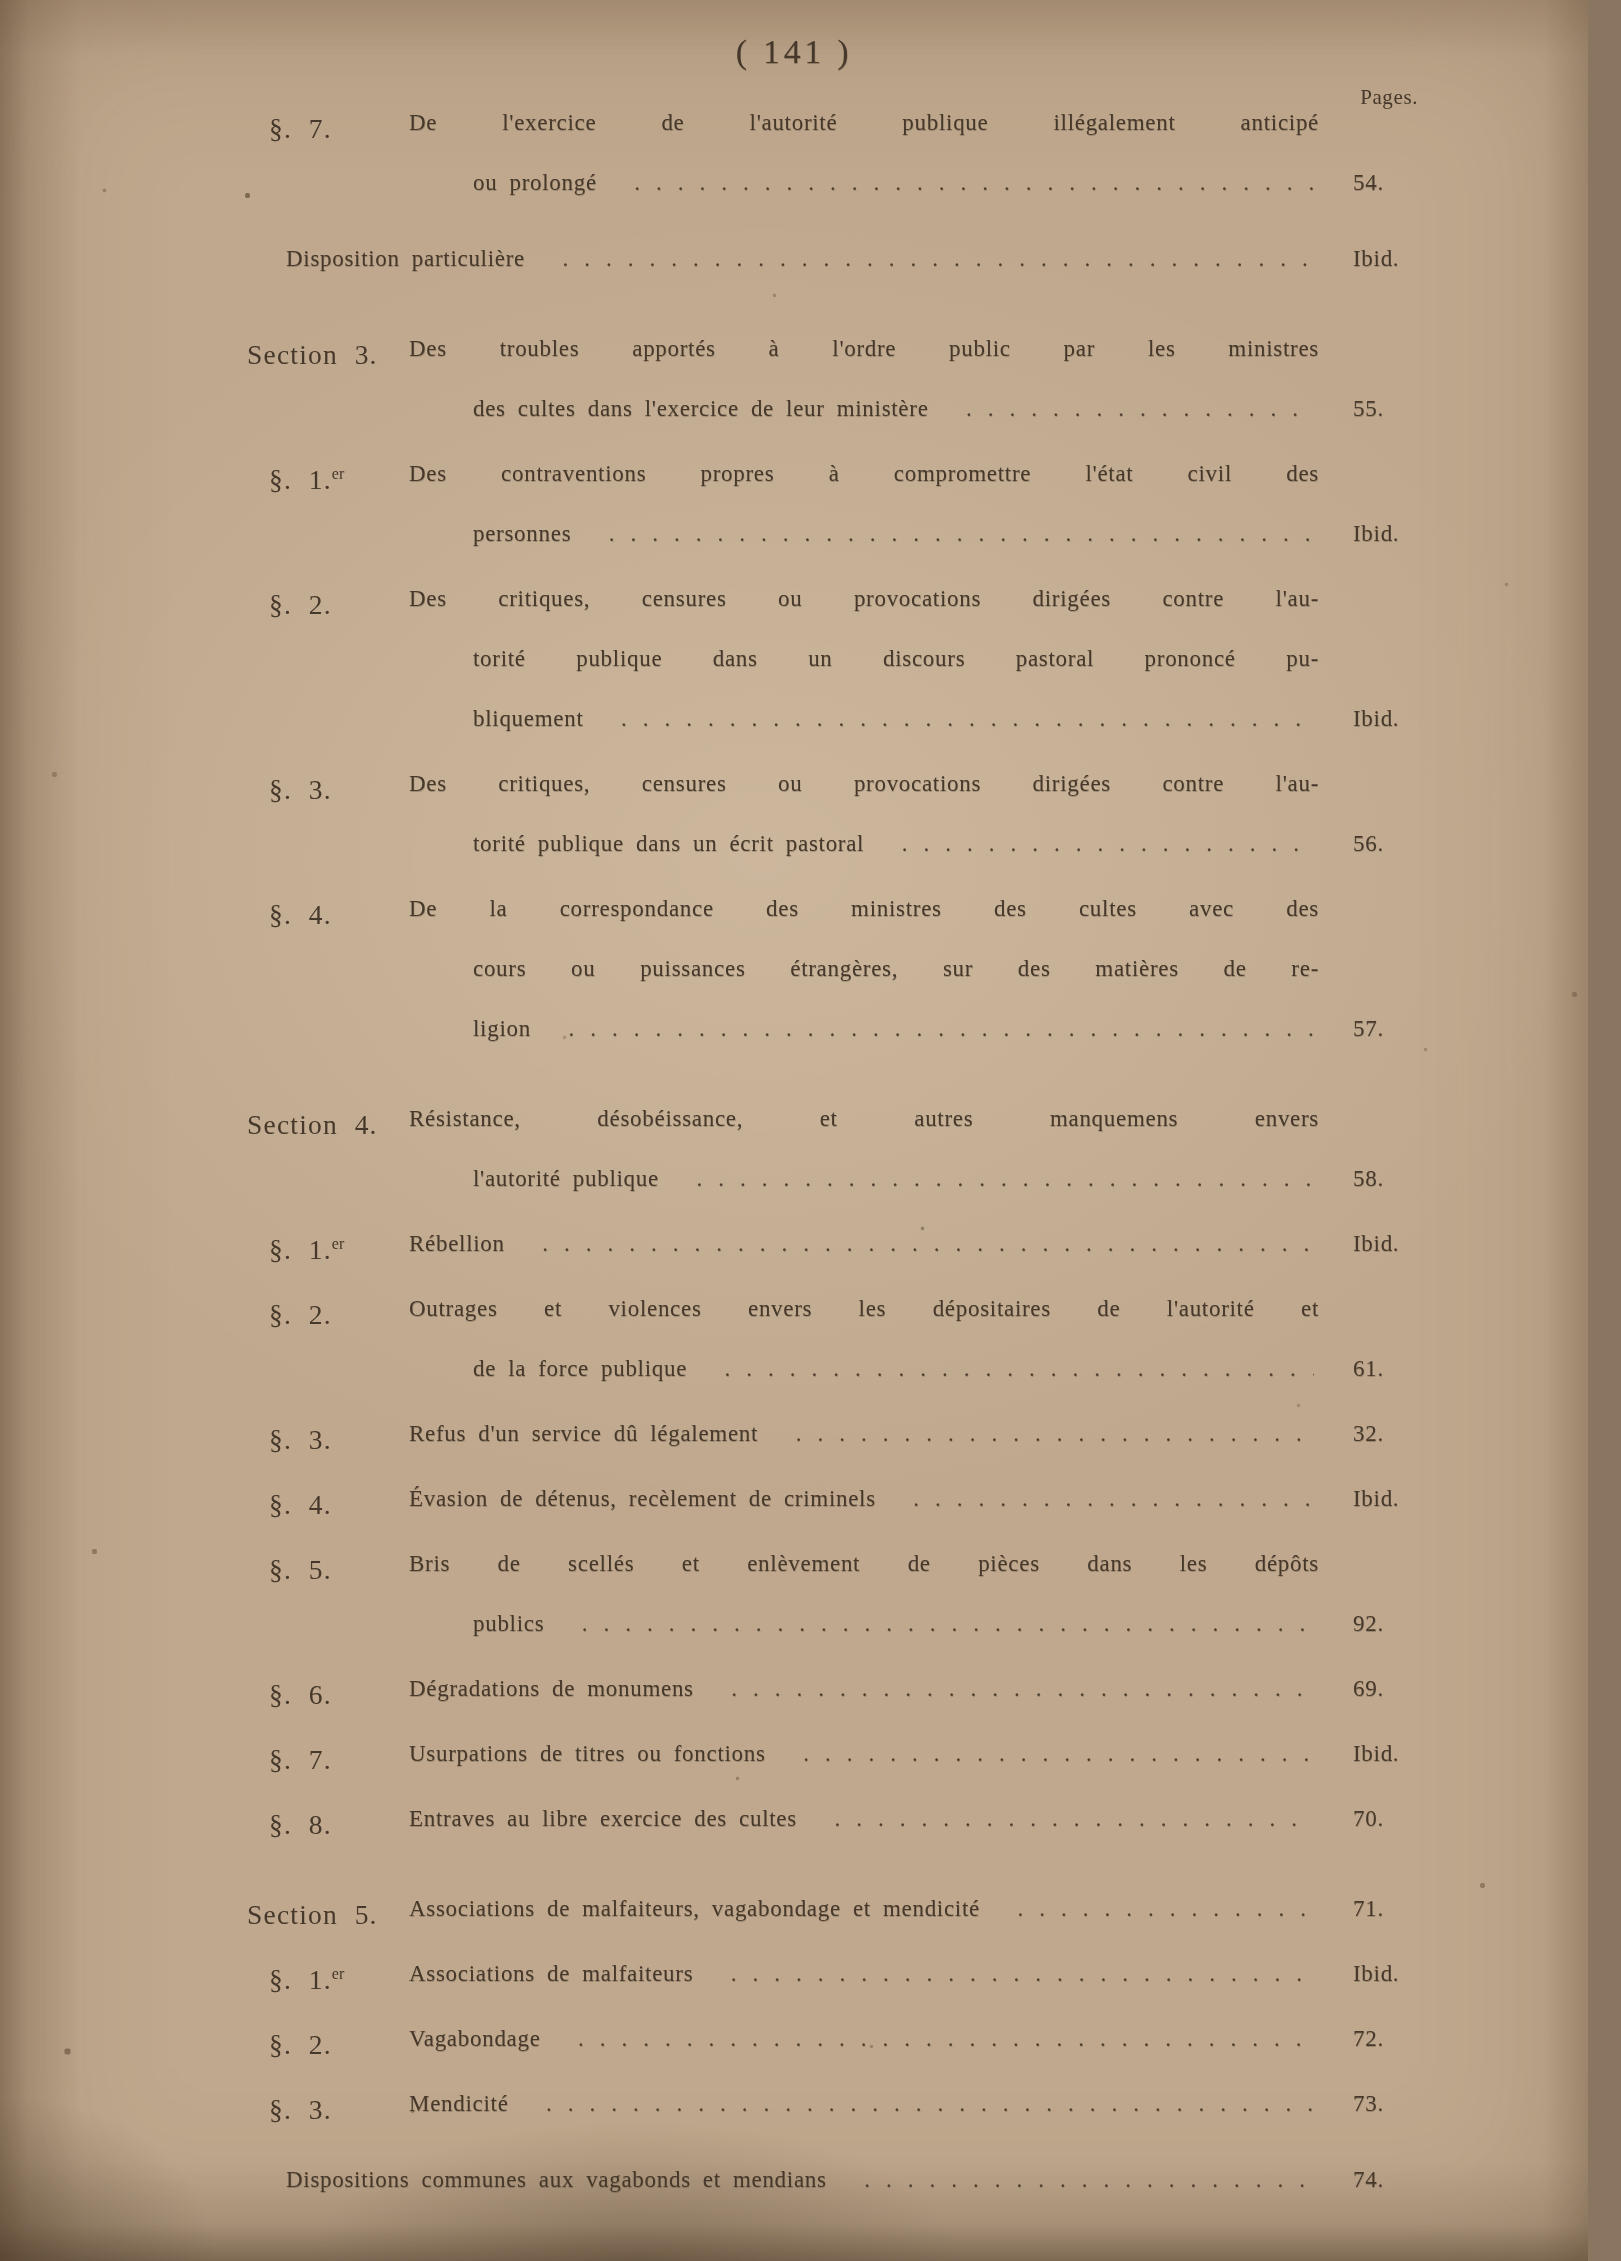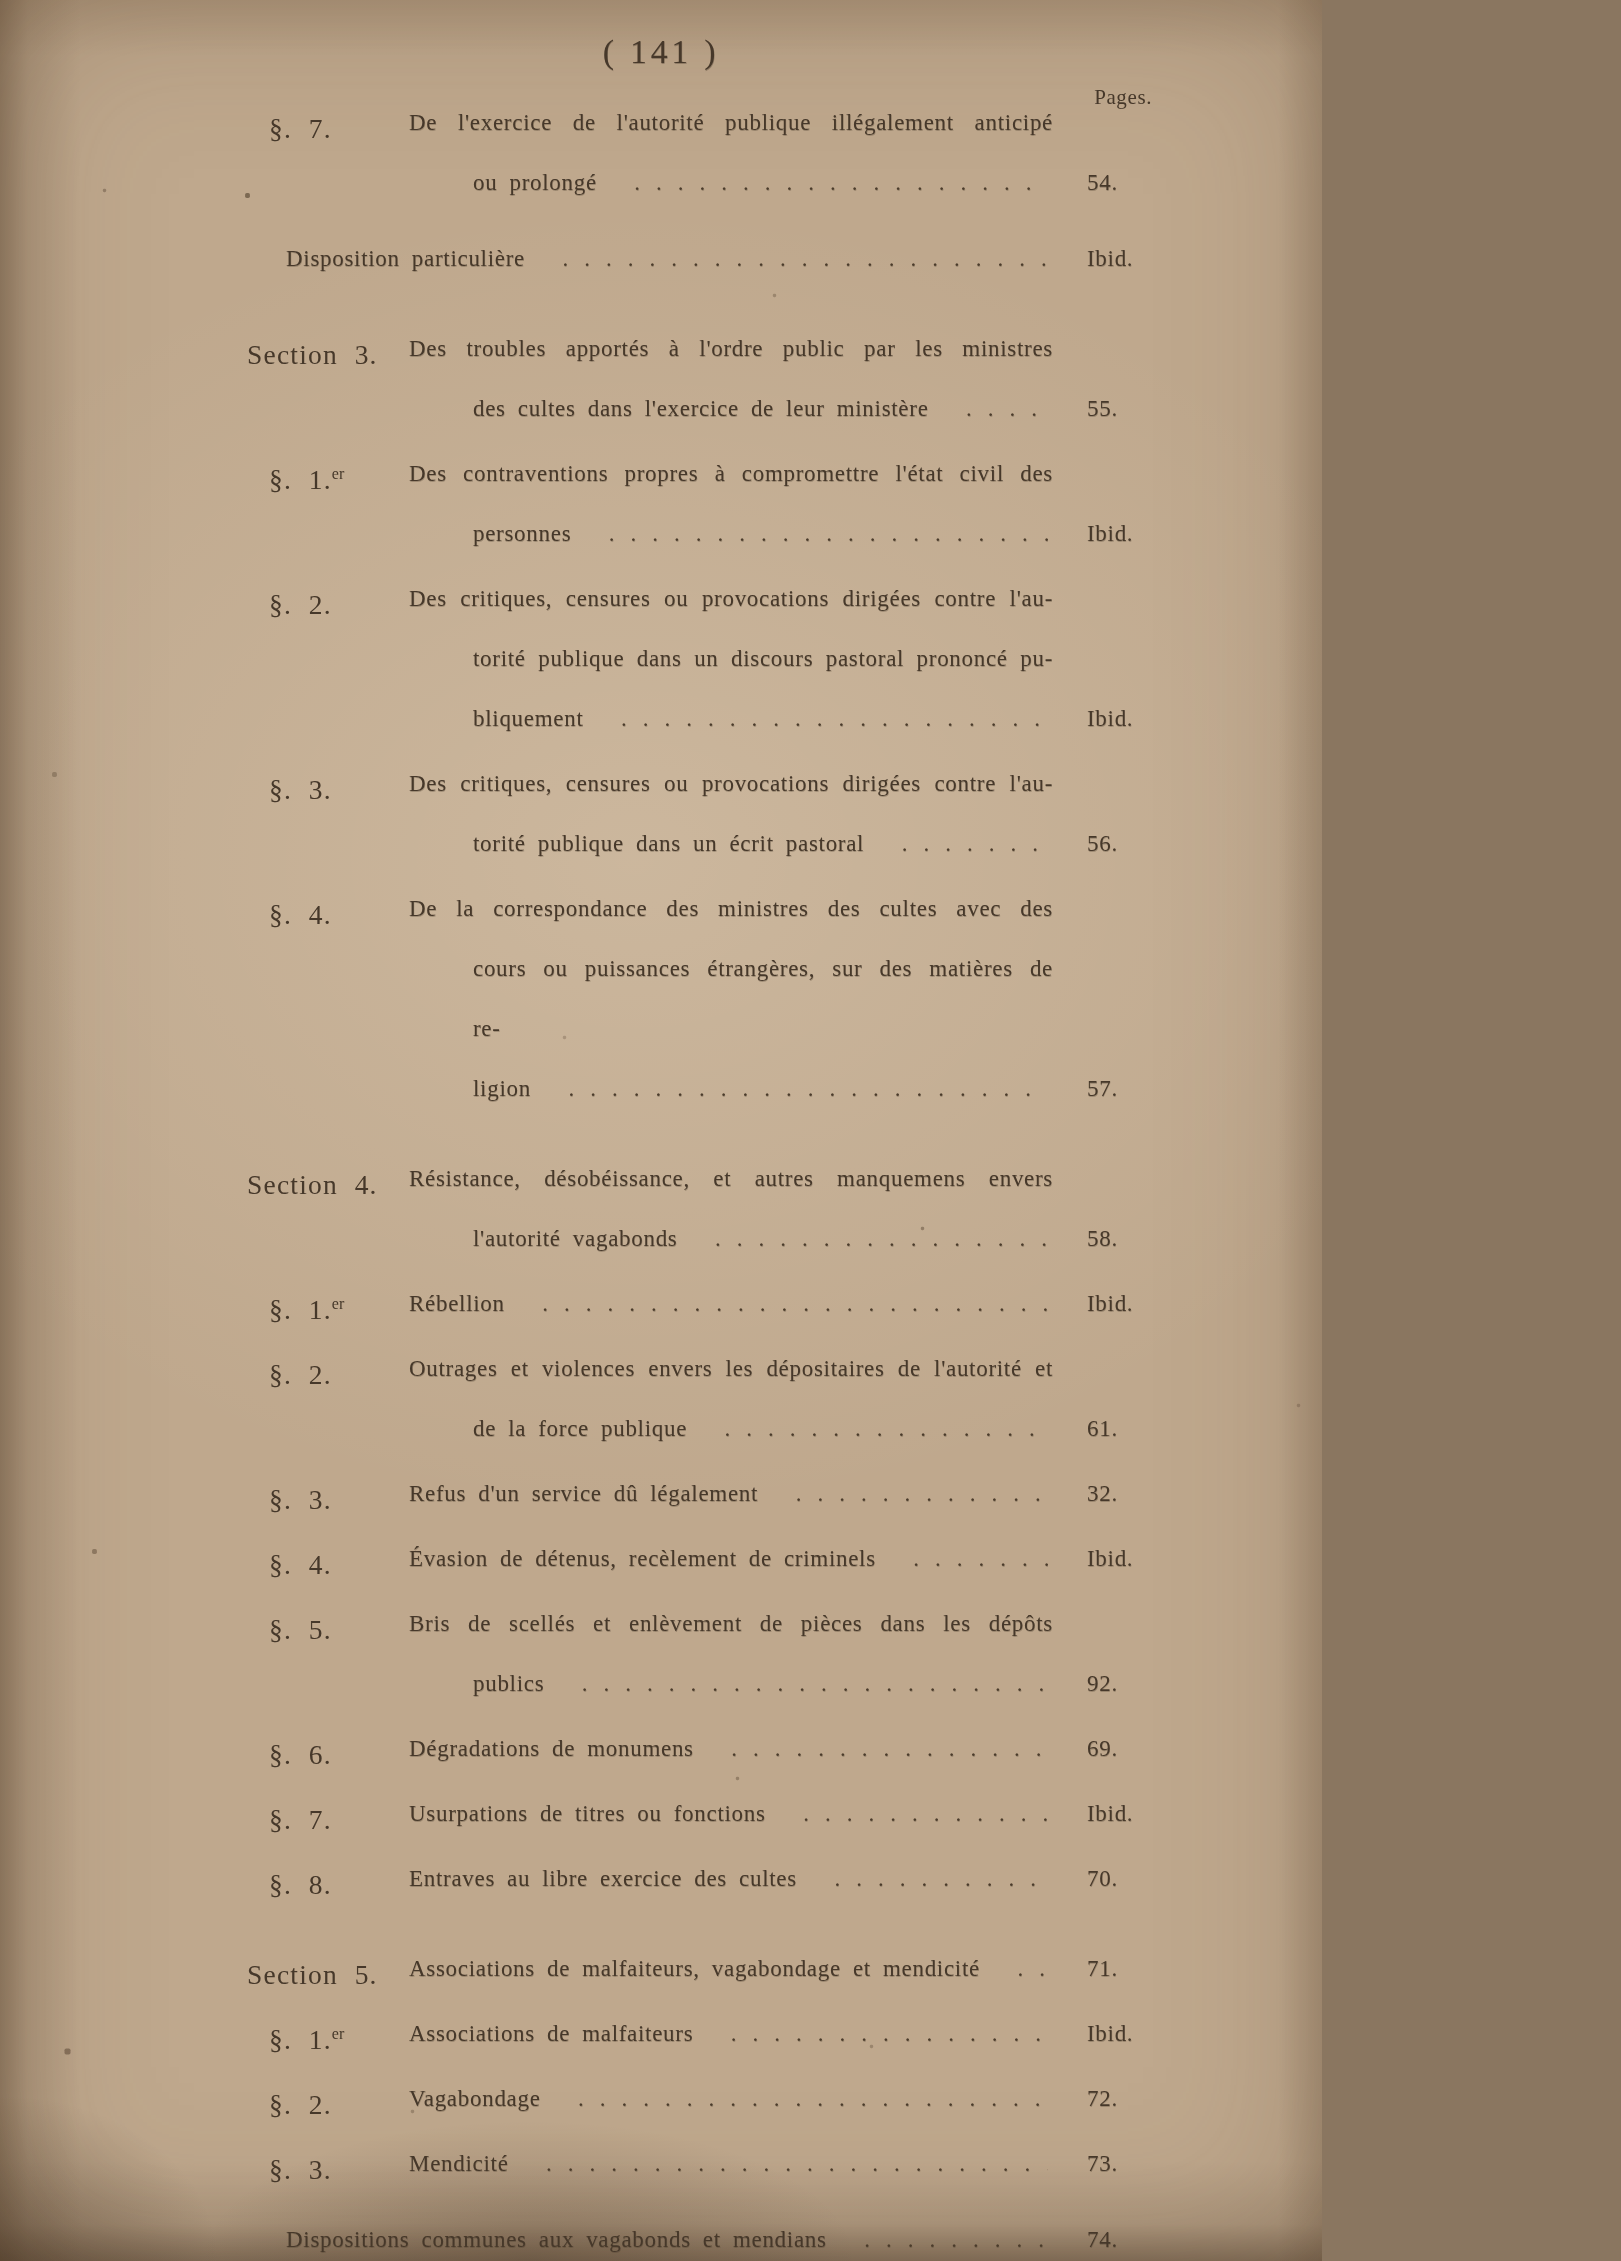--- a/index.html
+++ b/index.html
@@ -1,18 +1,18 @@
 <!DOCTYPE html>
 <html style="font-size:10px"><head>
 <meta charset="utf-8">
 <style>
   html, body { margin: 0; padding: 0; background: #8a7660; }
   .page-root {
     position: relative;
-    width: 1322px;
+    width: 1588px;
     height: 2261px;
     overflow: hidden;
     font-family: "Liberation Serif", "DejaVu Serif", serif;
     color: #46382a;
     background:
       radial-gradient(312px 237px at 0% 100%, rgba(62,45,30,0.40), transparent 70%),
       radial-gradient(437px 187px at 40% 100%, rgba(62,45,30,0.28), transparent 75%),
       linear-gradient(90deg, rgba(84,63,43,0.42) 0px, rgba(84,63,43,0.16) 28px, rgba(84,63,43,0.0) 81px),
       linear-gradient(270deg, rgba(84,63,43,0.22) 0px, rgba(84,63,43,0.0) 44px),
       linear-gradient(180deg, rgba(118,92,66,0.22) 0px, rgba(118,92,66,0.0) 56px),
@@ -178,21 +178,21 @@
         <div class="line cont last">
           <span class="txt">ligion</span>
           <span class="leader"></span>
           <span class="page-ref">57.</span>
         </div>
       </div>
       <div class="entry section">
     <span class="label"><span class="label-main">Section 4.</span><sup class="label-sup"></sup></span>
   <div class="line first fill"><span>Résistance, désobéissance, et autres manquemens envers</span></div>
         <div class="line cont last">
-          <span class="txt">l'autorité vagabonds</span>
+          <span class="txt">l'autorité publique</span>
           <span class="leader"></span>
           <span class="page-ref">58.</span>
         </div>
       </div>
       <div class="entry para">
     <span class="label"><span class="label-main">§. 1.</span><sup class="label-sup">er</sup></span>
   <div class="line first last">
           <span class="txt">Rébellion</span>
           <span class="leader"></span>
           <span class="page-ref ibid">Ibid.</span>

